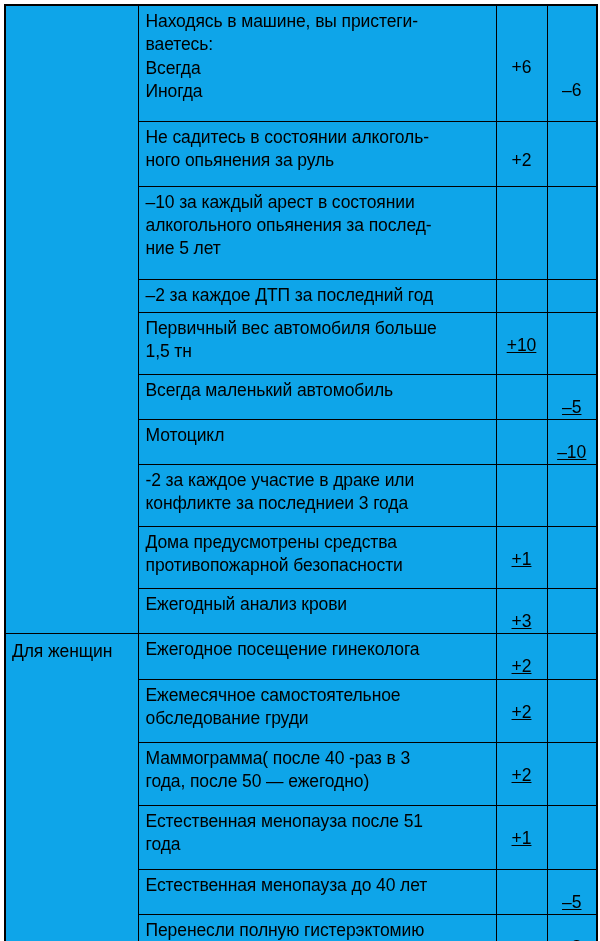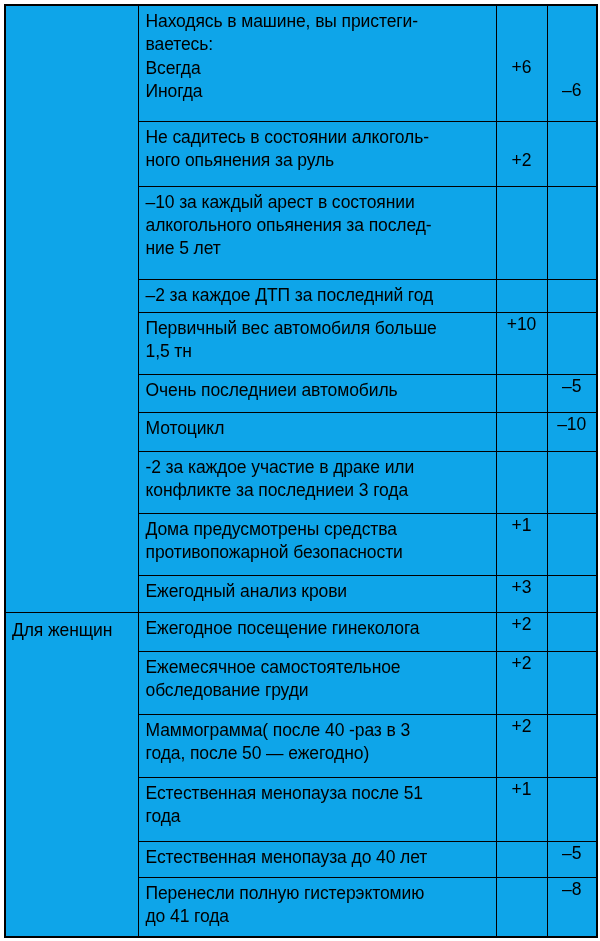--- a/index.html
+++ b/index.html
@@ -58,21 +58,21 @@
   td.num-cell {
     text-align: center;
     vertical-align: top;
   }
   .num-text {
     font-size: 17.5px;
     line-height: 1.33;
     display: block;
   }
   
-  .line-0 { padding-top: 0; }
+  .line-0 { padding-top: 21px; text-decoration: underline; }
   .line-1 { padding-top: 27px; }
   .line-2 { padding-top: 50px; }
   .line-3 { padding-top: 73px; }
 </style>
 </head>
 <body>
 
 <div id="table-wrap">
   <table class="score-table">
     <colgroup>
@@ -142,21 +142,21 @@
           </td>
           <td class="num-cell">
             <div class="num-text line-0">+10</div>
           </td>
           <td class="num-cell">
             <div class="num-text line-0"></div>
           </td>
         </tr>
         <tr style="height: 38px;">
           <td>
-            <div class="cell-text">Очень последниеи автомобиль</div>
+            <div class="cell-text">Всегда маленький автомобиль</div>
           </td>
           <td class="num-cell">
             <div class="num-text line-0"></div>
           </td>
           <td class="num-cell">
             <div class="num-text line-0">–5</div>
           </td>
         </tr>
         <tr style="height: 39px;">
           <td>

